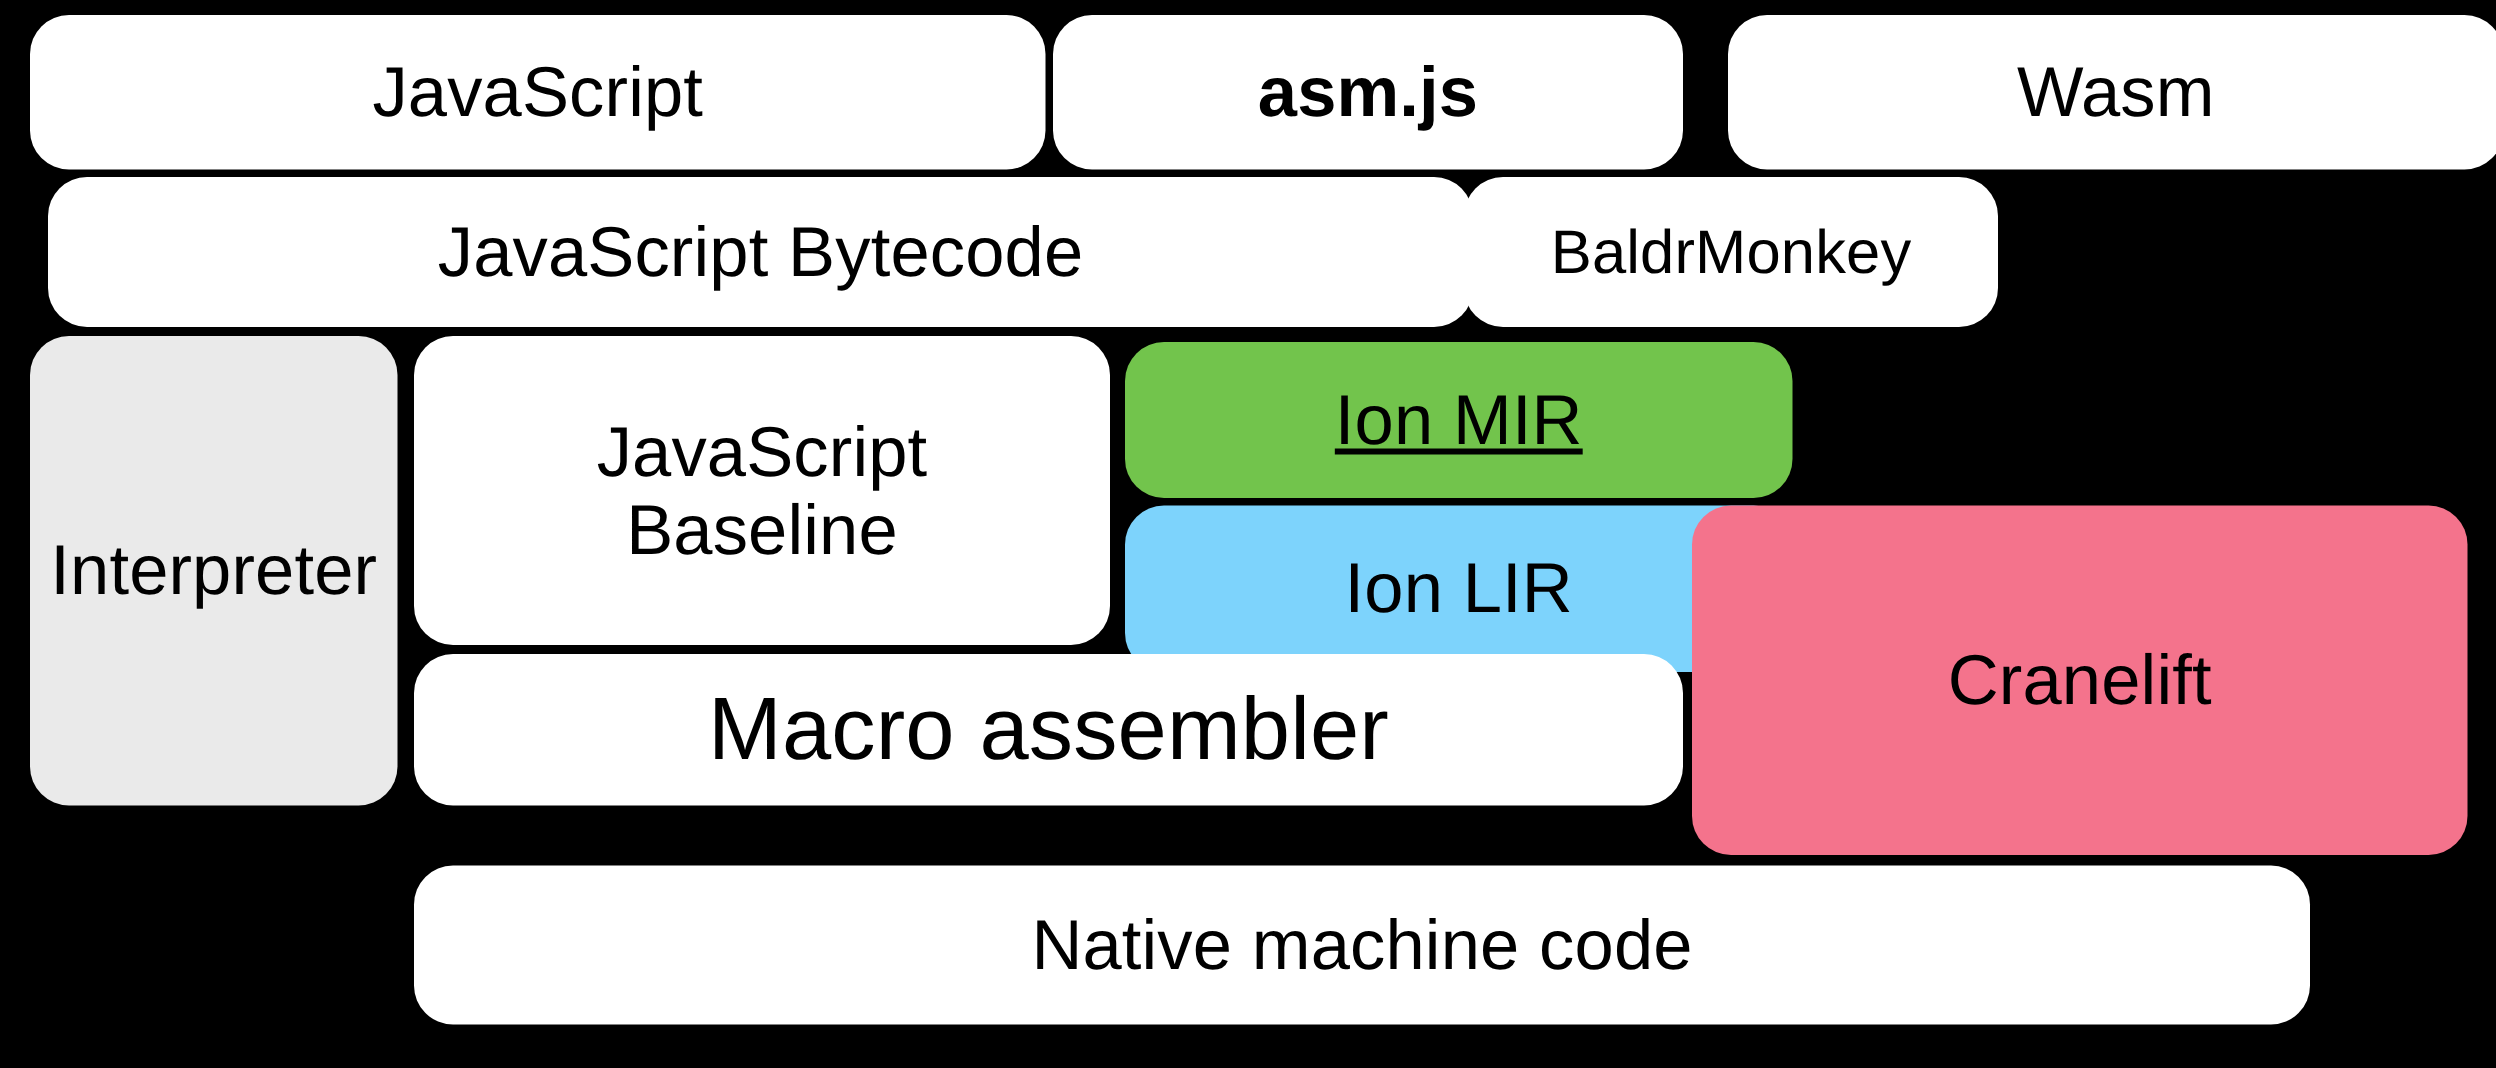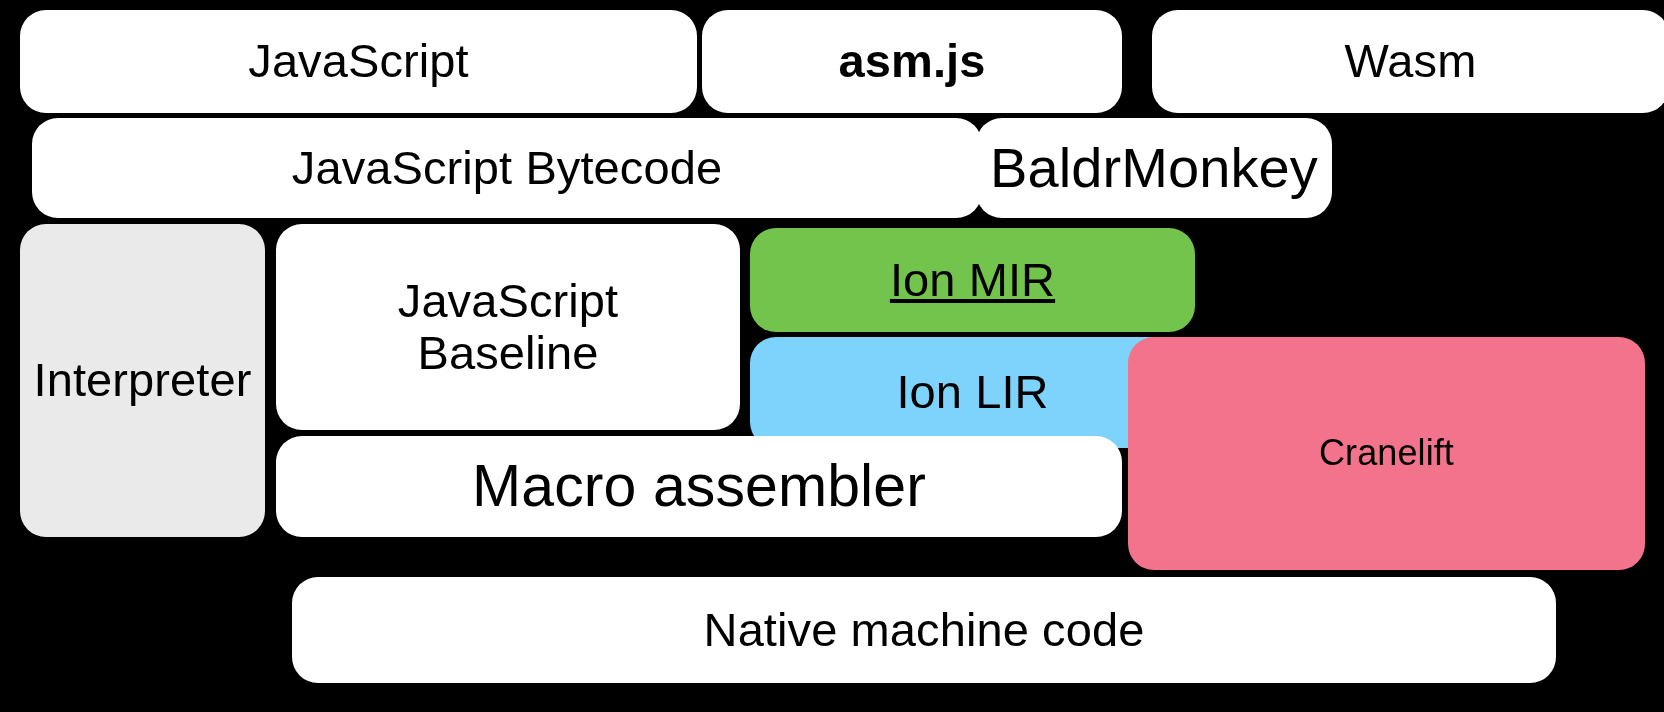--- a/index.html
+++ b/index.html
@@ -41,22 +41,22 @@
   }
 </style>
 </head>
 <body>
 
 <div id="stage" style="background: rgb(0, 0, 0);">
     <div class="node" style="left: 20px; top: 10px; width: 677px; height: 103px; background: rgb(255, 255, 255); border-radius: 26px; font-size: 47px; color: rgb(0, 0, 0);">JavaScript</div>
     <div class="node" style="left: 702px; top: 10px; width: 420px; height: 103px; background: rgb(255, 255, 255); border-radius: 26px; font-size: 47px; color: rgb(0, 0, 0); font-weight: bold;">asm.js</div>
     <div class="node" style="left: 1128px; top: 10px; width: 517px; height: 103px; background: rgb(255, 255, 255); border-radius: 26px; font-size: 47px; color: rgb(0, 0, 0); margin-left: 24px;">Wasm</div>
     <div class="node" style="left: 4px; top: 118px; width: 950px; height: 100px; background: rgb(255, 255, 255); border-radius: 26px; font-size: 47px; color: rgb(0, 0, 0); margin-left: 28px;">JavaScript Bytecode</div>
-    <div class="node" style="left: 976px; top: 118px; width: 356px; height: 100px; background: rgb(255, 255, 255); border-radius: 26px; font-size: 56px; color: rgb(0, 0, 0);">BaldrMonkey</div>
+    <div class="node" style="left: 976px; top: 118px; width: 356px; height: 100px; background: rgb(255, 255, 255); border-radius: 26px; font-size: 41px; color: rgb(0, 0, 0);">BaldrMonkey</div>
     <div class="node" style="left: 20px; top: 224px; width: 245px; height: 313px; background: rgb(234, 234, 234); border-radius: 26px; font-size: 47px; color: rgb(0, 0, 0);">Interpreter</div>
     <div class="node two-line" style="left: 276px; top: 224px; width: 464px; height: 206px; background: rgb(255, 255, 255); border-radius: 26px; font-size: 47px; color: rgb(0, 0, 0);">JavaScript
 Baseline</div>
     <div class="node" style="left: 750px; top: 228px; width: 445px; height: 104px; background: rgb(114, 196, 76); border-radius: 26px; font-size: 47px; color: rgb(0, 0, 0); text-decoration: underline;">Ion MIR</div>
     <div class="node" style="left: 750px; top: 337px; width: 445px; height: 111px; background: #7dd3fc; border-radius: 26px; font-size: 47px; color: rgb(0, 0, 0);">Ion LIR</div>
-    <div class="node" style="left: 1128px; top: 337px; width: 517px; height: 233px; background: rgb(244, 115, 140); border-radius: 26px; font-size: 36px; color: rgb(0, 0, 0);">Cranelift</div>
+    <div class="node" style="left: 1128px; top: 337px; width: 517px; height: 233px; background: rgb(244, 115, 140); border-radius: 26px; font-size: 47px; color: rgb(0, 0, 0);">Cranelift</div>
     <div class="node" style="left: 276px; top: 436px; width: 846px; height: 101px; background: rgb(255, 255, 255); border-radius: 26px; font-size: 59px; color: rgb(0, 0, 0);">Macro assembler</div>
-    <div class="node" style="left: 292px; top: 577px; width: 1264px; height: 106px; background: rgb(255, 255, 255); border-radius: 26px; font-size: 47px; color: rgb(0, 0, 0);">Native machine code</div>
+    <div class="node" style="left: 276px; top: 577px; width: 1264px; height: 106px; background: rgb(255, 255, 255); border-radius: 26px; font-size: 47px; color: rgb(0, 0, 0);">Native machine code</div>
   </div>
 
 </body></html>

